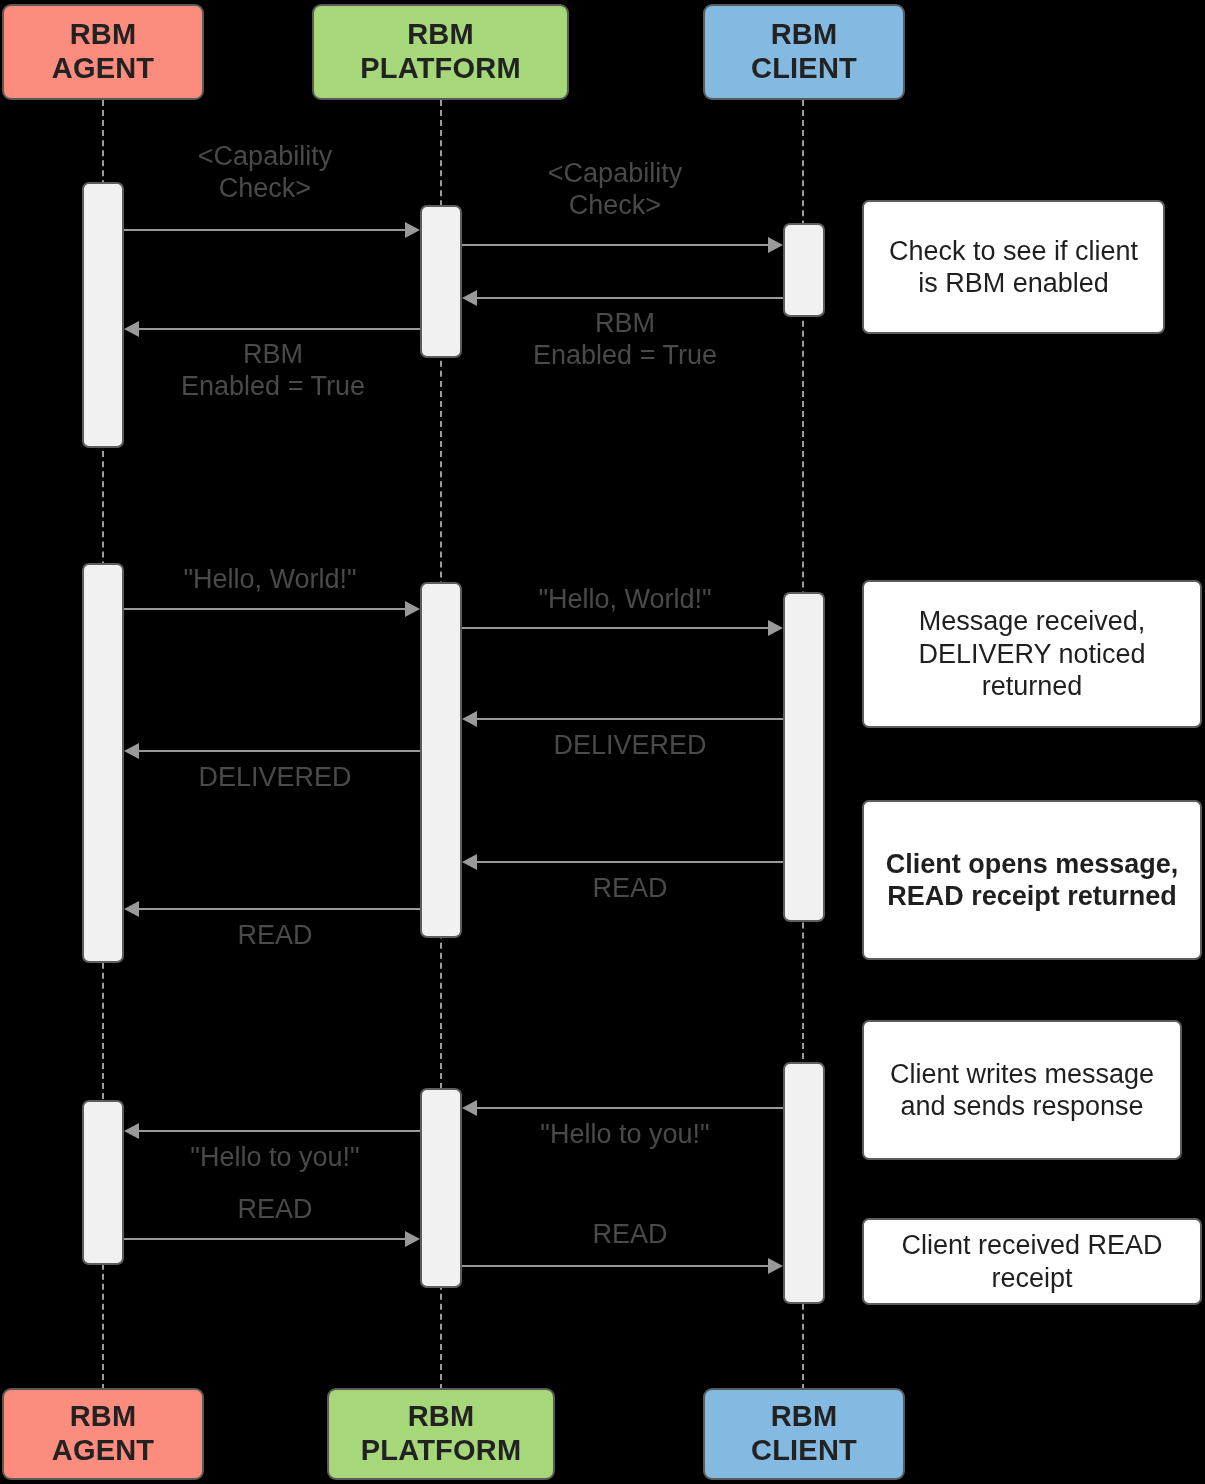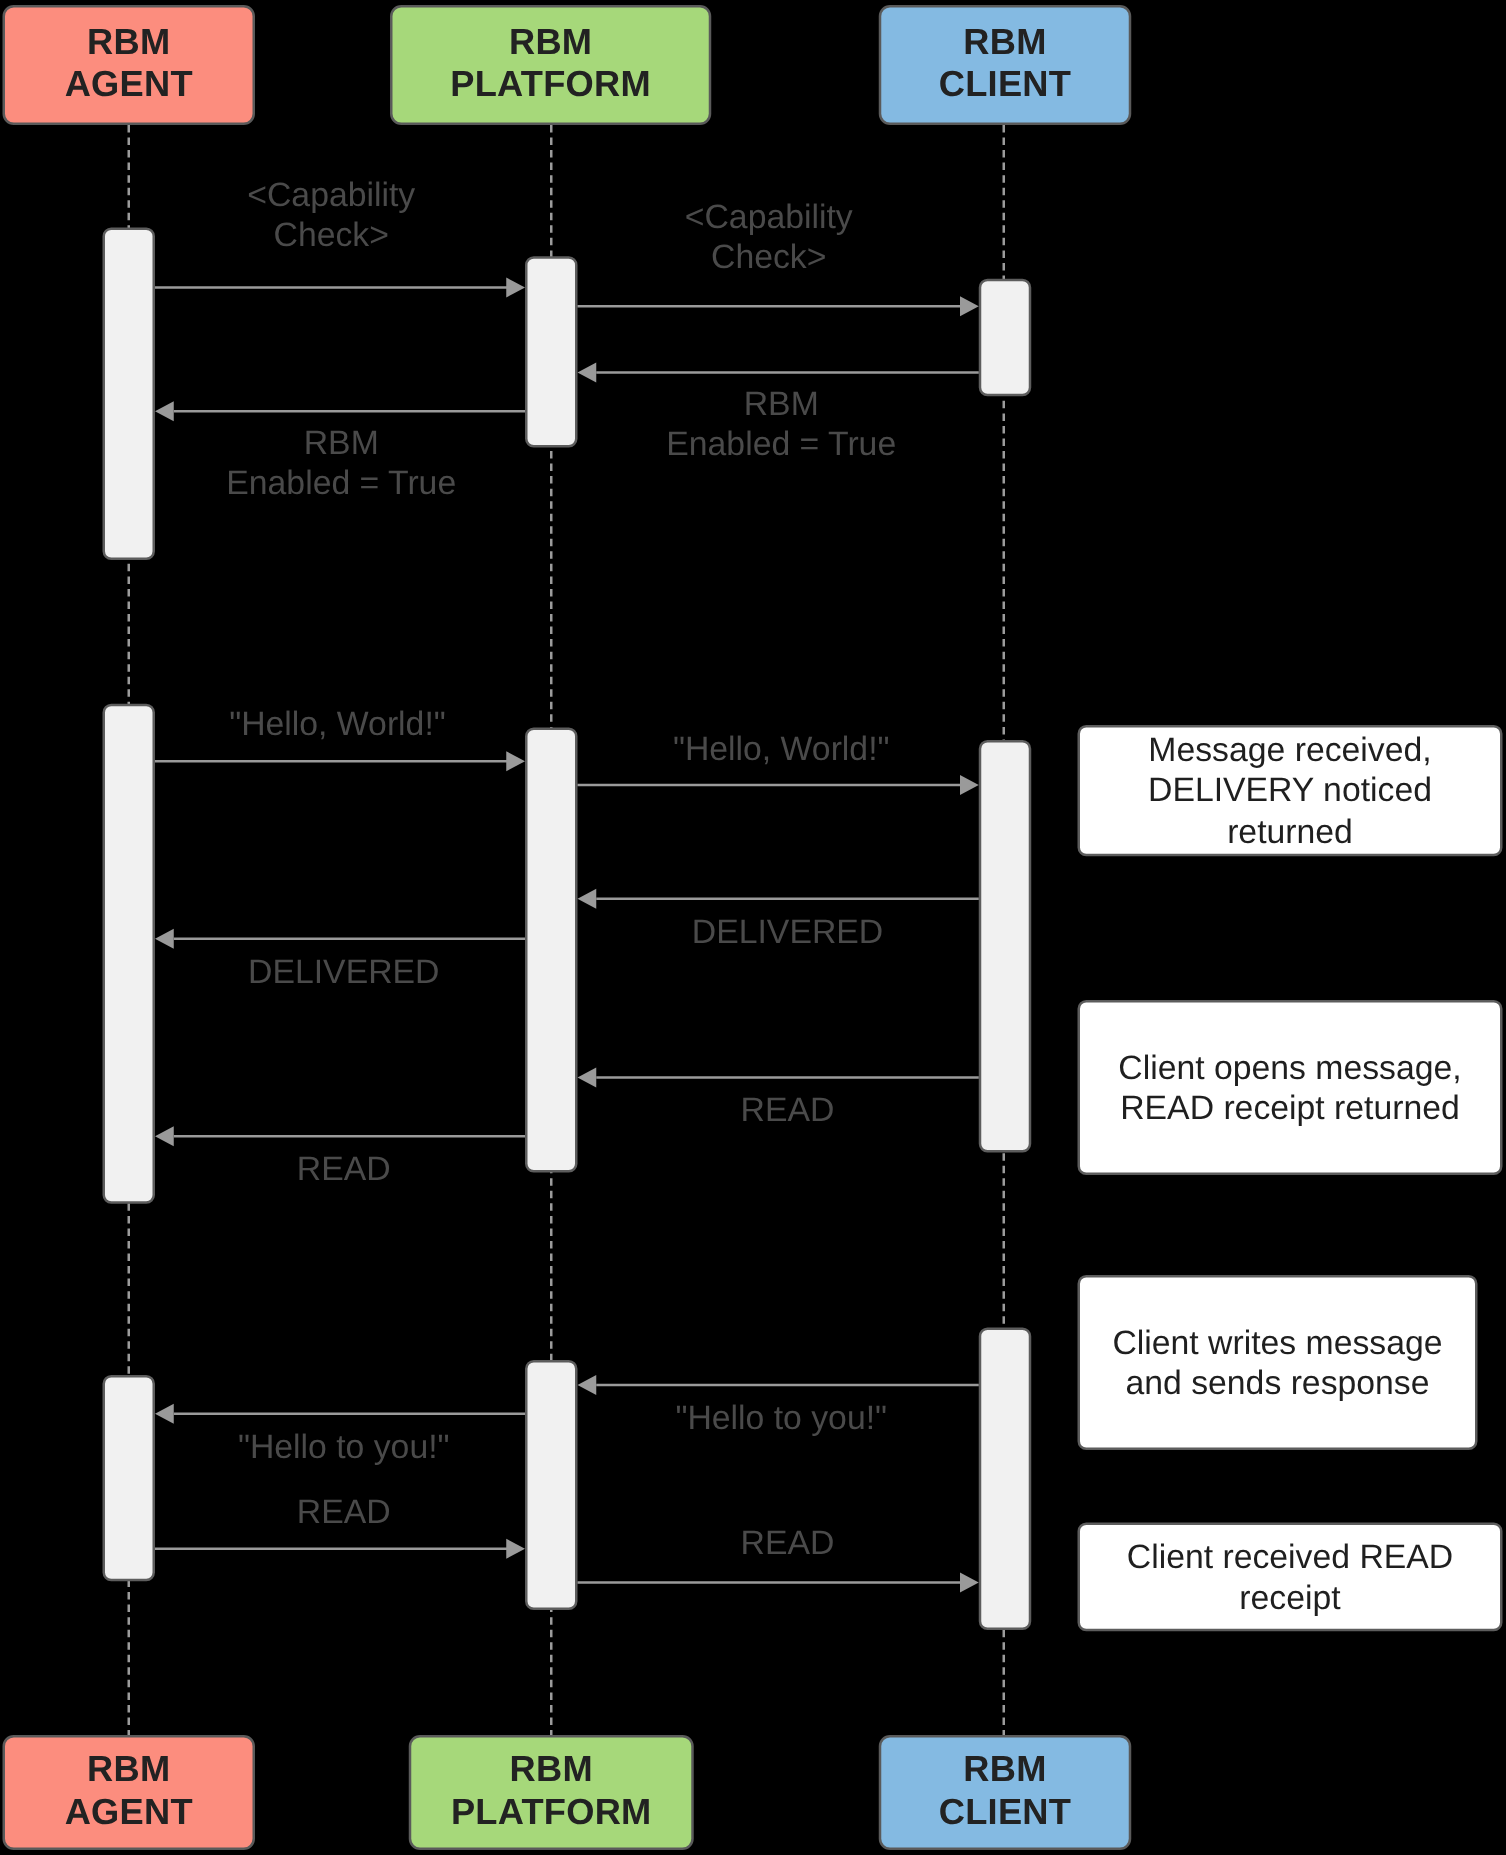--- a/index.html
+++ b/index.html
@@ -151,20 +151,21 @@
   <div class="msg-line" style="left:477px; top:297px; width:306px;"></div>
   <div class="arrow-head left" style="left:462px; top:290px;"></div>
   <div class="msg-label" style="left:495px; top:307px; width:260px;">RBM
 Enabled = True</div>
 
   <div class="msg-line" style="left:139px; top:328px; width:281px;"></div>
   <div class="arrow-head left" style="left:124px; top:321px;"></div>
   <div class="msg-label" style="left:148px; top:338px; width:250px;">RBM
 Enabled = True</div>
 
+  <div class="note-box" style="left:862px; top:200px; width:303px; height:134px;">Check to see if client is RBM enabled</div>
 
   <div class="activation" style="left:82px;  top:563px; width:42px; height:400px;"></div>
   <div class="activation" style="left:420px; top:582px; width:42px; height:356px;"></div>
   <div class="activation" style="left:783px; top:592px; width:42px; height:330px;"></div>
 
   <div class="msg-line" style="left:124px; top:608px; width:282px;"></div>
   <div class="arrow-head right" style="left:405px; top:601px;"></div>
   <div class="msg-label" style="left:150px; top:563px; width:240px;">"Hello, World!"</div>
 
   <div class="msg-line" style="left:462px; top:627px; width:307px;"></div>
@@ -180,23 +181,23 @@
   <div class="msg-label" style="left:150px; top:761px; width:250px;">DELIVERED</div>
 
   <div class="msg-line" style="left:477px; top:861px; width:306px;"></div>
   <div class="arrow-head left" style="left:462px; top:854px;"></div>
   <div class="msg-label" style="left:505px; top:872px; width:250px;">READ</div>
 
   <div class="msg-line" style="left:139px; top:908px; width:281px;"></div>
   <div class="arrow-head left" style="left:124px; top:901px;"></div>
   <div class="msg-label" style="left:150px; top:919px; width:250px;">READ</div>
 
-  <div class="note-box" style="left:862px; top:580px; width:340px; height:105px;">Message received, DELIVERY noticed returned</div>
-
-  <div class="note-box" style="left:862px; top:800px; width:340px; height:140px;">Client opens message, READ receipt returned</div>
+  <div class="note-box" style="left:862px; top:580px; width:340px; height:148px;">Message received, DELIVERY noticed returned</div>
+
+  <div class="note-box" style="left:862px; top:800px; width:340px; height:160px;font-weight:bold;">Client opens message, READ receipt returned</div>
 
   <div class="activation" style="left:82px;  top:1100px; width:42px; height:165px;"></div>
   <div class="activation" style="left:420px; top:1088px; width:42px; height:200px;"></div>
   <div class="activation" style="left:783px; top:1062px; width:42px; height:242px;"></div>
 
   <div class="msg-line" style="left:477px; top:1107px; width:306px;"></div>
   <div class="arrow-head left" style="left:462px; top:1100px;"></div>
   <div class="msg-label" style="left:500px; top:1118px; width:250px;">"Hello to you!"</div>
 
   <div class="msg-line" style="left:139px; top:1130px; width:281px;"></div>

